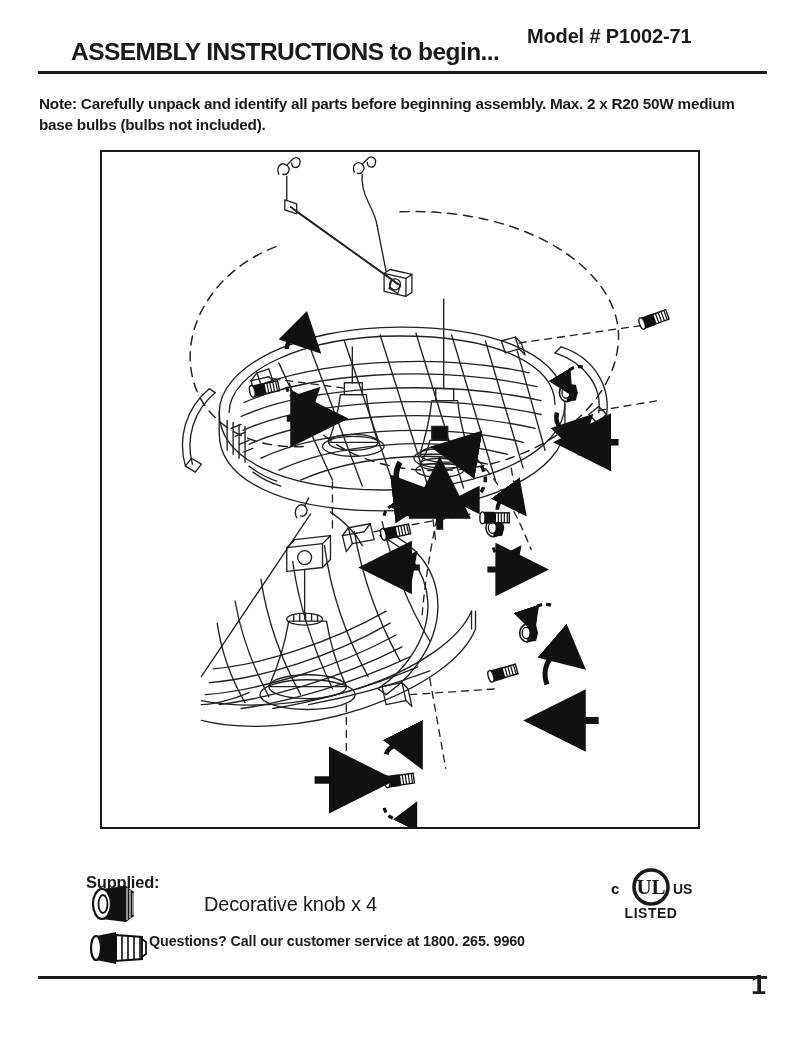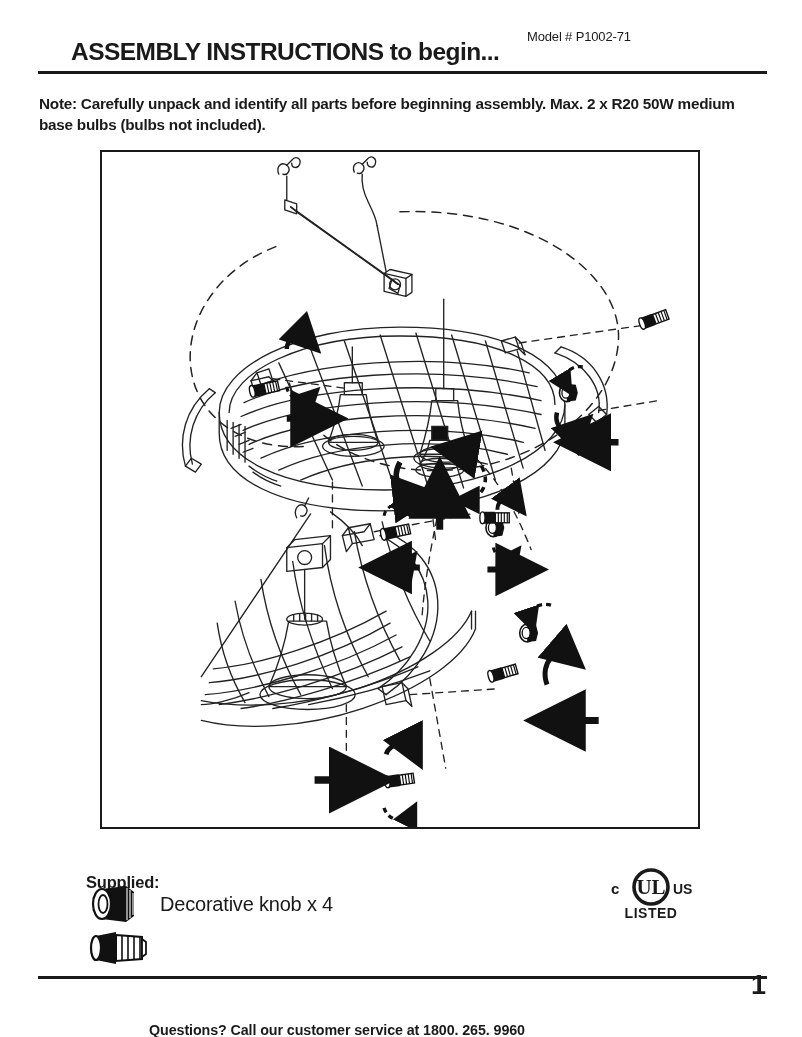--- a/index.html
+++ b/index.html
@@ -39,23 +39,23 @@
     white-space: nowrap;
   }
   .model-block {
     position: absolute;
     right: 0;
     top: 0;
     text-align: left;
     width: 272px;
   }
   .model-line {
-    font-size: 13px;
+    font-size: 20px;
     line-height: 21.5px;
-    font-weight: normal;
+    font-weight: bold;
     letter-spacing: -0.15px;
     white-space: nowrap;
   }
   .header-rule {
     position: absolute;
     left: 38px;
     top: 71px;
     width: 729px;
     height: 3px;
     background: #1a1a1a;
@@ -103,21 +103,21 @@
     letter-spacing: -0.2px;
     margin-top: 24px;
   }
   .part-row {
     position: absolute;
     left: 0;
     display: flex;
     align-items: center;
     height: 44px;
   }
-  .part-row.r1 { top: 33px; }
+  .part-row.r1 { top: 33px; gap: 44px; }
   .part-row.r2 { top: 77px; }
   .part-icon {
     width: 72px;
     height: 44px;
     flex: 0 0 72px;
     position: relative;
   }
   .part-icon svg { display:block; width:100%; height:100%; }
   .part-label {
     font-size: 20px;
@@ -141,21 +141,21 @@
     position: absolute;
     left: 38px;
     top: 976px;
     width: 729px;
     height: 2.5px;
     background: #1a1a1a;
   }
   .footer-text {
     position: absolute;
     left: 0;
-    top: 1022px;
+    top: 933px;
     width: 674px;
     text-align: center;
     font-size: 14.3px;
     font-weight: bold;
     letter-spacing: -0.1px;
   }
   .page-num {
     position: absolute;
     right: 36px;
     top: 972px;

